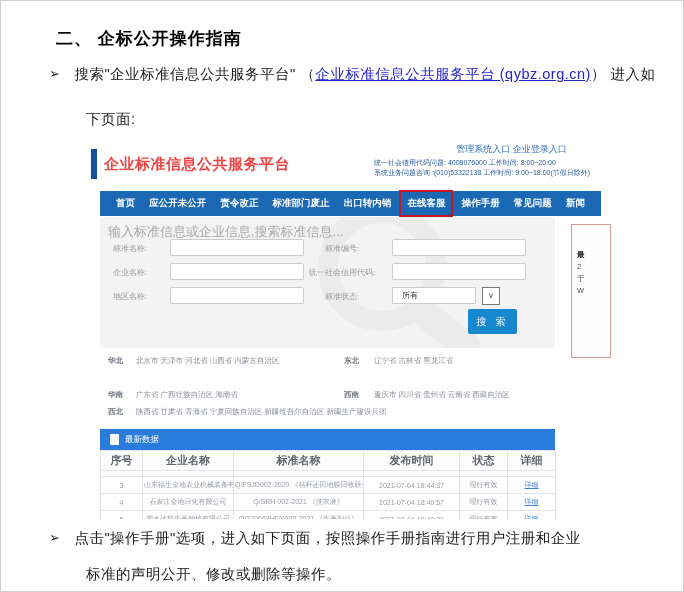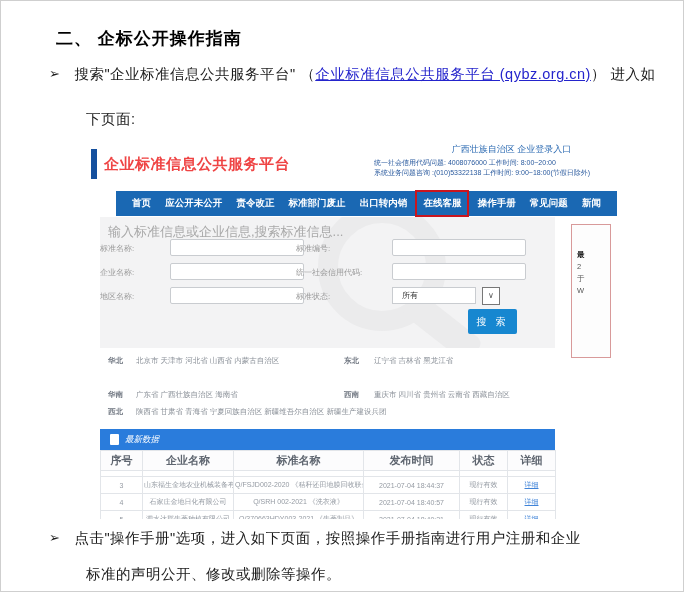--- a/index.html
+++ b/index.html
@@ -18,32 +18,32 @@
   .b2 { left:48px; top:528px; }
   .b2l2 { left:85px; top:564px; }
   
   .shot { position:absolute; left:85px; top:138px; width:570px; height:380px; background:#fff; overflow:hidden; }
   .logo-bar { position:absolute; left:5px; top:10px; width:6px; height:30px; background:#15509e; }
   .logo { position:absolute; left:18px; top:16px; font-size:15px; font-weight:bold; color:#ef4444; letter-spacing:0.5px; }
   .toplinks { position:absolute; left:288px; top:4px; width:275px; text-align:center; font-size:9px; color:#2e6cb3; cursor:pointer; }
   .hotline { position:absolute; left:288px; font-size:7px; color:#2a5a9e; white-space:nowrap; }
   .hot1 { top:19px; } .hot2 { top:29px; }
   .nav {
-    position:absolute; left:30px; top:52px; width:501px; height:25px; background:#1a68b3;
+    position:absolute; left:14px; top:52px; width:501px; height:25px; background:#1a68b3;
     display:flex; align-items:center; justify-content:space-between; padding:0 16px;
     box-sizing:border-box; color:#fff; font-size:9.5px; font-weight:bold;
   }
   .nav-item { cursor:pointer; white-space:nowrap; }
   .nav-hl { border:2px solid #c9151e; padding:5px 6px; margin:-7px -6px; }
   
   .panel { position:absolute; left:14px; top:78px; width:455px; height:131px; background:#f3f3f4; overflow:hidden; }
   .mag-circle { position:absolute; left:218px; top:-14px; width:88px; height:88px; border:20px solid #ebebec; border-radius:50%; }
   .mag-handle { position:absolute; left:300px; top:96px; width:84px; height:28px; background:#ebebec; border-radius:8px; transform:rotate(38deg); }
   .hint { position:absolute; left:8px; top:6px; font-size:13px; color:#a8a8a8; }
-  .flabel { position:absolute; font-size:8px; color:#9a9a9a; text-align:left; }
+  .flabel { position:absolute; font-size:8px; color:#9a9a9a; text-align:center; }
   .finput {
     position:absolute; height:17px; background:#fff; border:1px solid #c9ccd0; border-radius:2px;
     box-sizing:border-box; font-size:8px; padding:0 4px; color:#333;
   }
   .lab-l { left:0; width:60px; } .in-l { left:70px; width:134px; }
   .lab-r { left:196px; width:92px; } .in-r { left:292px; width:134px; }
   .r1 { top:22px; } .r2 { top:46px; } .r3 { top:70px; } .rlab { margin-top:4px; }
   .dropdown {
     position:absolute; left:292px; width:84px; height:17px; background:#fff; border:1px solid #c9ccd0;
     box-sizing:border-box; font-size:8px; color:#333; line-height:15px; padding-left:9px; cursor:pointer;
@@ -58,21 +58,21 @@
   }
   
   .regions { position:absolute; left:14px; top:212px; width:455px; height:76px; background:#fff; font-size:7.5px; }
   .rrow { position:absolute; left:0; width:455px; height:14px; white-space:nowrap; }
   .zone { position:absolute; color:#6f7680; font-weight:bold;font-family:Liberation Serif, serif; }
   .zlist { position:absolute; color:#8a9098; cursor:pointer; }
   .z-l { left:8px; } .zl-l { left:36px; } .z-r { left:244px; } .zl-r { left:274px; }
   .rr1 { top:5px; } .rr2 { top:22px; } .rr3 { top:39px; } .rr4 { top:56px; }
   
   .tablewrap { position:absolute; left:14px; top:290px; width:455px; }
-  .tbar { height:21px; background:#2a7cdc; color:#fff; font-size:8.5px; display:flex; align-items:center; gap:6px; padding-left:10px;font-style:italic; }
+  .tbar { height:21px; background:#2a7cdc; color:#fff; font-size:8.5px; display:flex; align-items:center; gap:6px; padding-left:10px; }
   .doc-ic { width:9px; height:11px; background:#fff; border-radius:1px; display:inline-block; }
   table.data { width:455px; table-layout:fixed; border-collapse:collapse; background:#fff; }
   table.data td, table.data th { border:1px solid #e2e5e9; font-size:7px; color:#959ba3; text-align:center; font-weight:normal; overflow:hidden; white-space:nowrap; padding:0 1px; }
   table.data th { height:19px; color:#5f6670; font-size:11px; font-weight:bold; background:#fcfcfd; }
   table.data td { height:16px; }
   tr.sliver td { height:5px; }
   .dlink { color:#3f83d8; text-decoration:underline; cursor:pointer; }
   
   .notice { position:absolute; left:485px; top:85px; width:40px; height:134px; border:1px solid #d89a9a; background:#fdfdfd; box-sizing:border-box; }
   .nf { position:absolute; left:5px; font-size:7.5px; color:#555; line-height:11px; }
@@ -85,21 +85,21 @@
 
   <div class="doc-title">二、 企标公开操作指南</div>
 
   <div class="bullet-line b1"><span class="arrow">➢</span><span>搜索"企业标准信息公共服务平台" （</span><a class="doclink">企业标准信息公共服务平台 (qybz.org.cn)</a><span>） 进入如</span></div>
   <div class="bullet-line b1l2">下页面:</div>
 
   <div class="shot">
 
     <div class="logo-bar"></div>
     <div class="logo">企业标准信息公共服务平台</div>
-    <div class="toplinks">广西壮族自治区 企业登录入口</div>
+    <div class="toplinks">管理系统入口 企业登录入口</div>
     <div class="hotline hot1">统一社会信用代码问题: 4008076000 工作时间: 8:00~20:00</div>
     <div class="hotline hot2">系统业务问题咨询 :(010)53322138 工作时间: 9:00~18:00(节假日除外)</div>
 
     <div class="nav">
       <span class="nav-item">首页</span>
       <span class="nav-item">应公开未公开</span>
       <span class="nav-item">责令改正</span>
       <span class="nav-item">标准部门废止</span>
       <span class="nav-item">出口转内销</span>
       <span class="nav-item nav-hl">在线客服</span>

